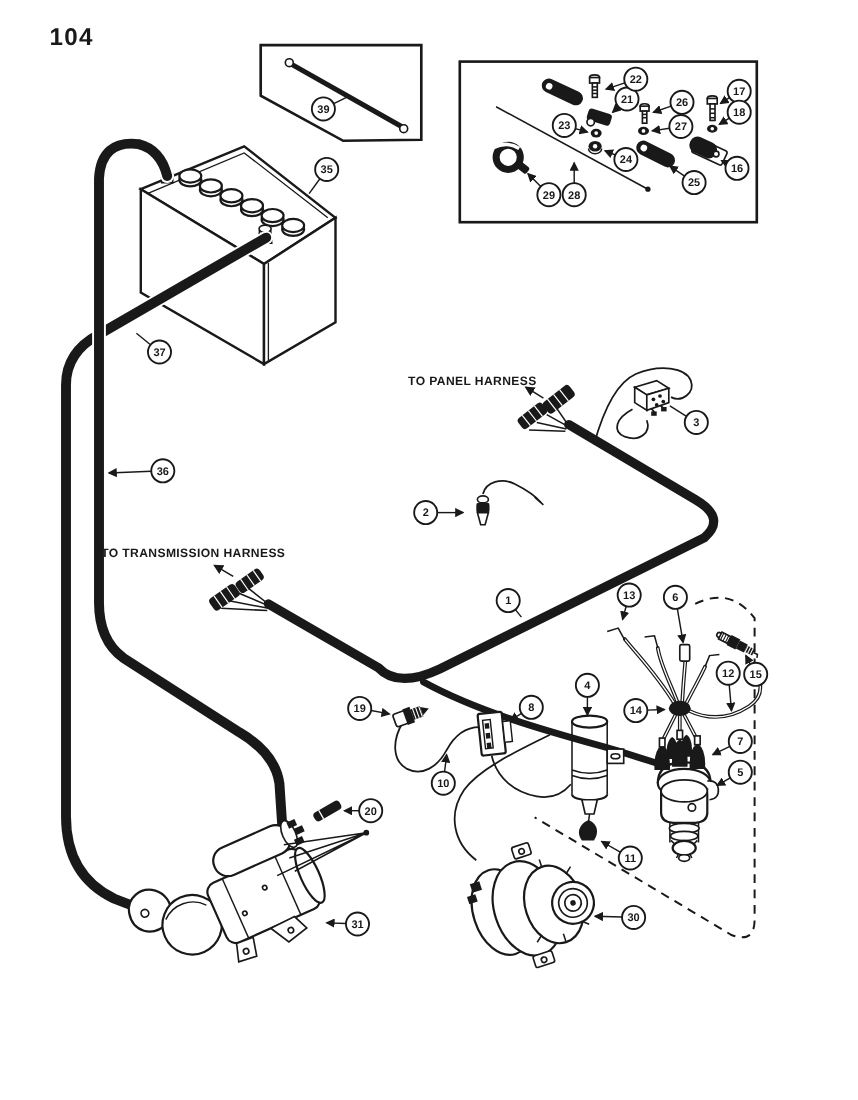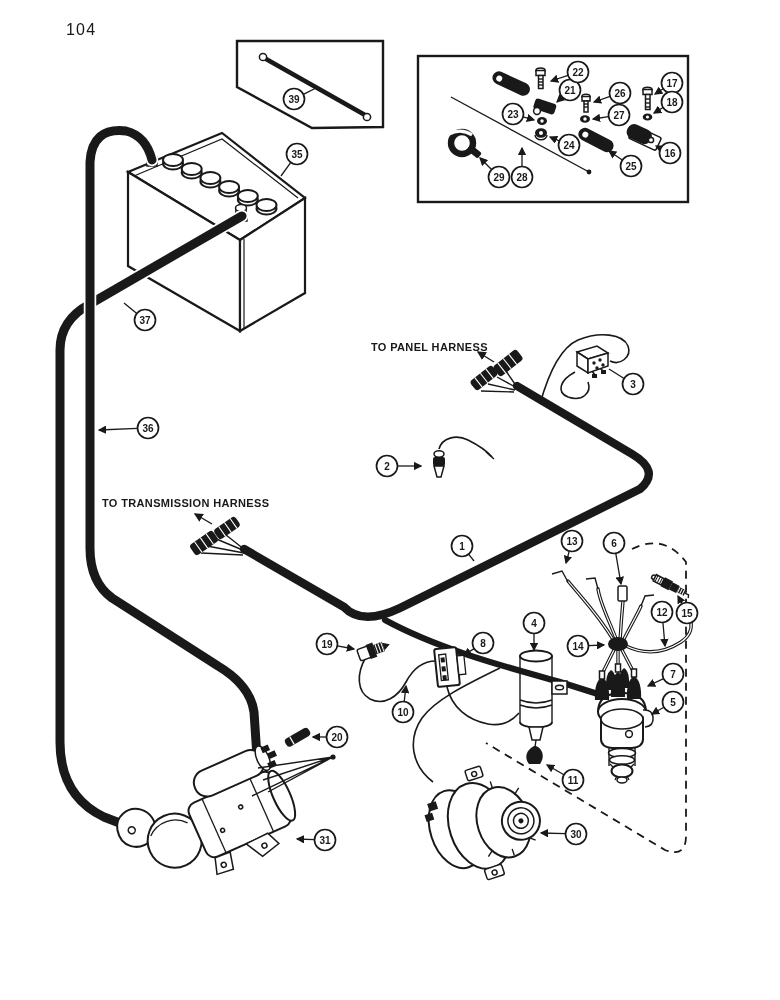--- a/index.html
+++ b/index.html
@@ -1,22 +1,22 @@
 <!DOCTYPE html>
 <html><head>
 <meta charset="utf-8">
 <style>
   html,body{margin:0;padding:0;background:#888}
   .page{position:relative;width:780px;height:1000px;background:#ffffff;
         font-family:"Liberation Sans",sans-serif;color:#191919;overflow:hidden;margin:0 auto}
   .page svg{position:absolute;left:0;top:0}
-  .pgnum{position:absolute;left:66px;top:21px;font-size:16px;font-weight:normal;letter-spacing:1.2px}
+  .pgnum{position:absolute;left:45px;top:21px;font-size:22px;font-weight:bold;letter-spacing:1.2px}
   .lbl{position:absolute;font-weight:bold;font-size:11px;letter-spacing:.35px;white-space:nowrap}
   #lbl-panel{left:371px;top:341px}
-  #lbl-trans{left:102px;top:497px}
+  #lbl-trans{left:92px;top:497px}
   .ol{fill:#fff;stroke:#191919;stroke-width:2}
   .ol15{fill:#fff;stroke:#191919;stroke-width:1.5}
   .ln{stroke:#191919;stroke-width:1.4;fill:none}
   .thin{stroke:#191919;stroke-width:1.6;fill:none}
   .ink{fill:#191919}
   .cable{stroke:#191919;fill:none;stroke-linecap:round;stroke-linejoin:round}
   .case{stroke:#fff;fill:none;stroke-linecap:round;stroke-linejoin:round}
   .wireB{stroke:#191919;stroke-width:3.4;fill:none;stroke-linecap:round}
   .wireW{stroke:#fff;stroke-width:1.2;fill:none;stroke-linecap:round}
   .dash{stroke:#191919;stroke-width:1.8;fill:none;stroke-dasharray:8 6}

